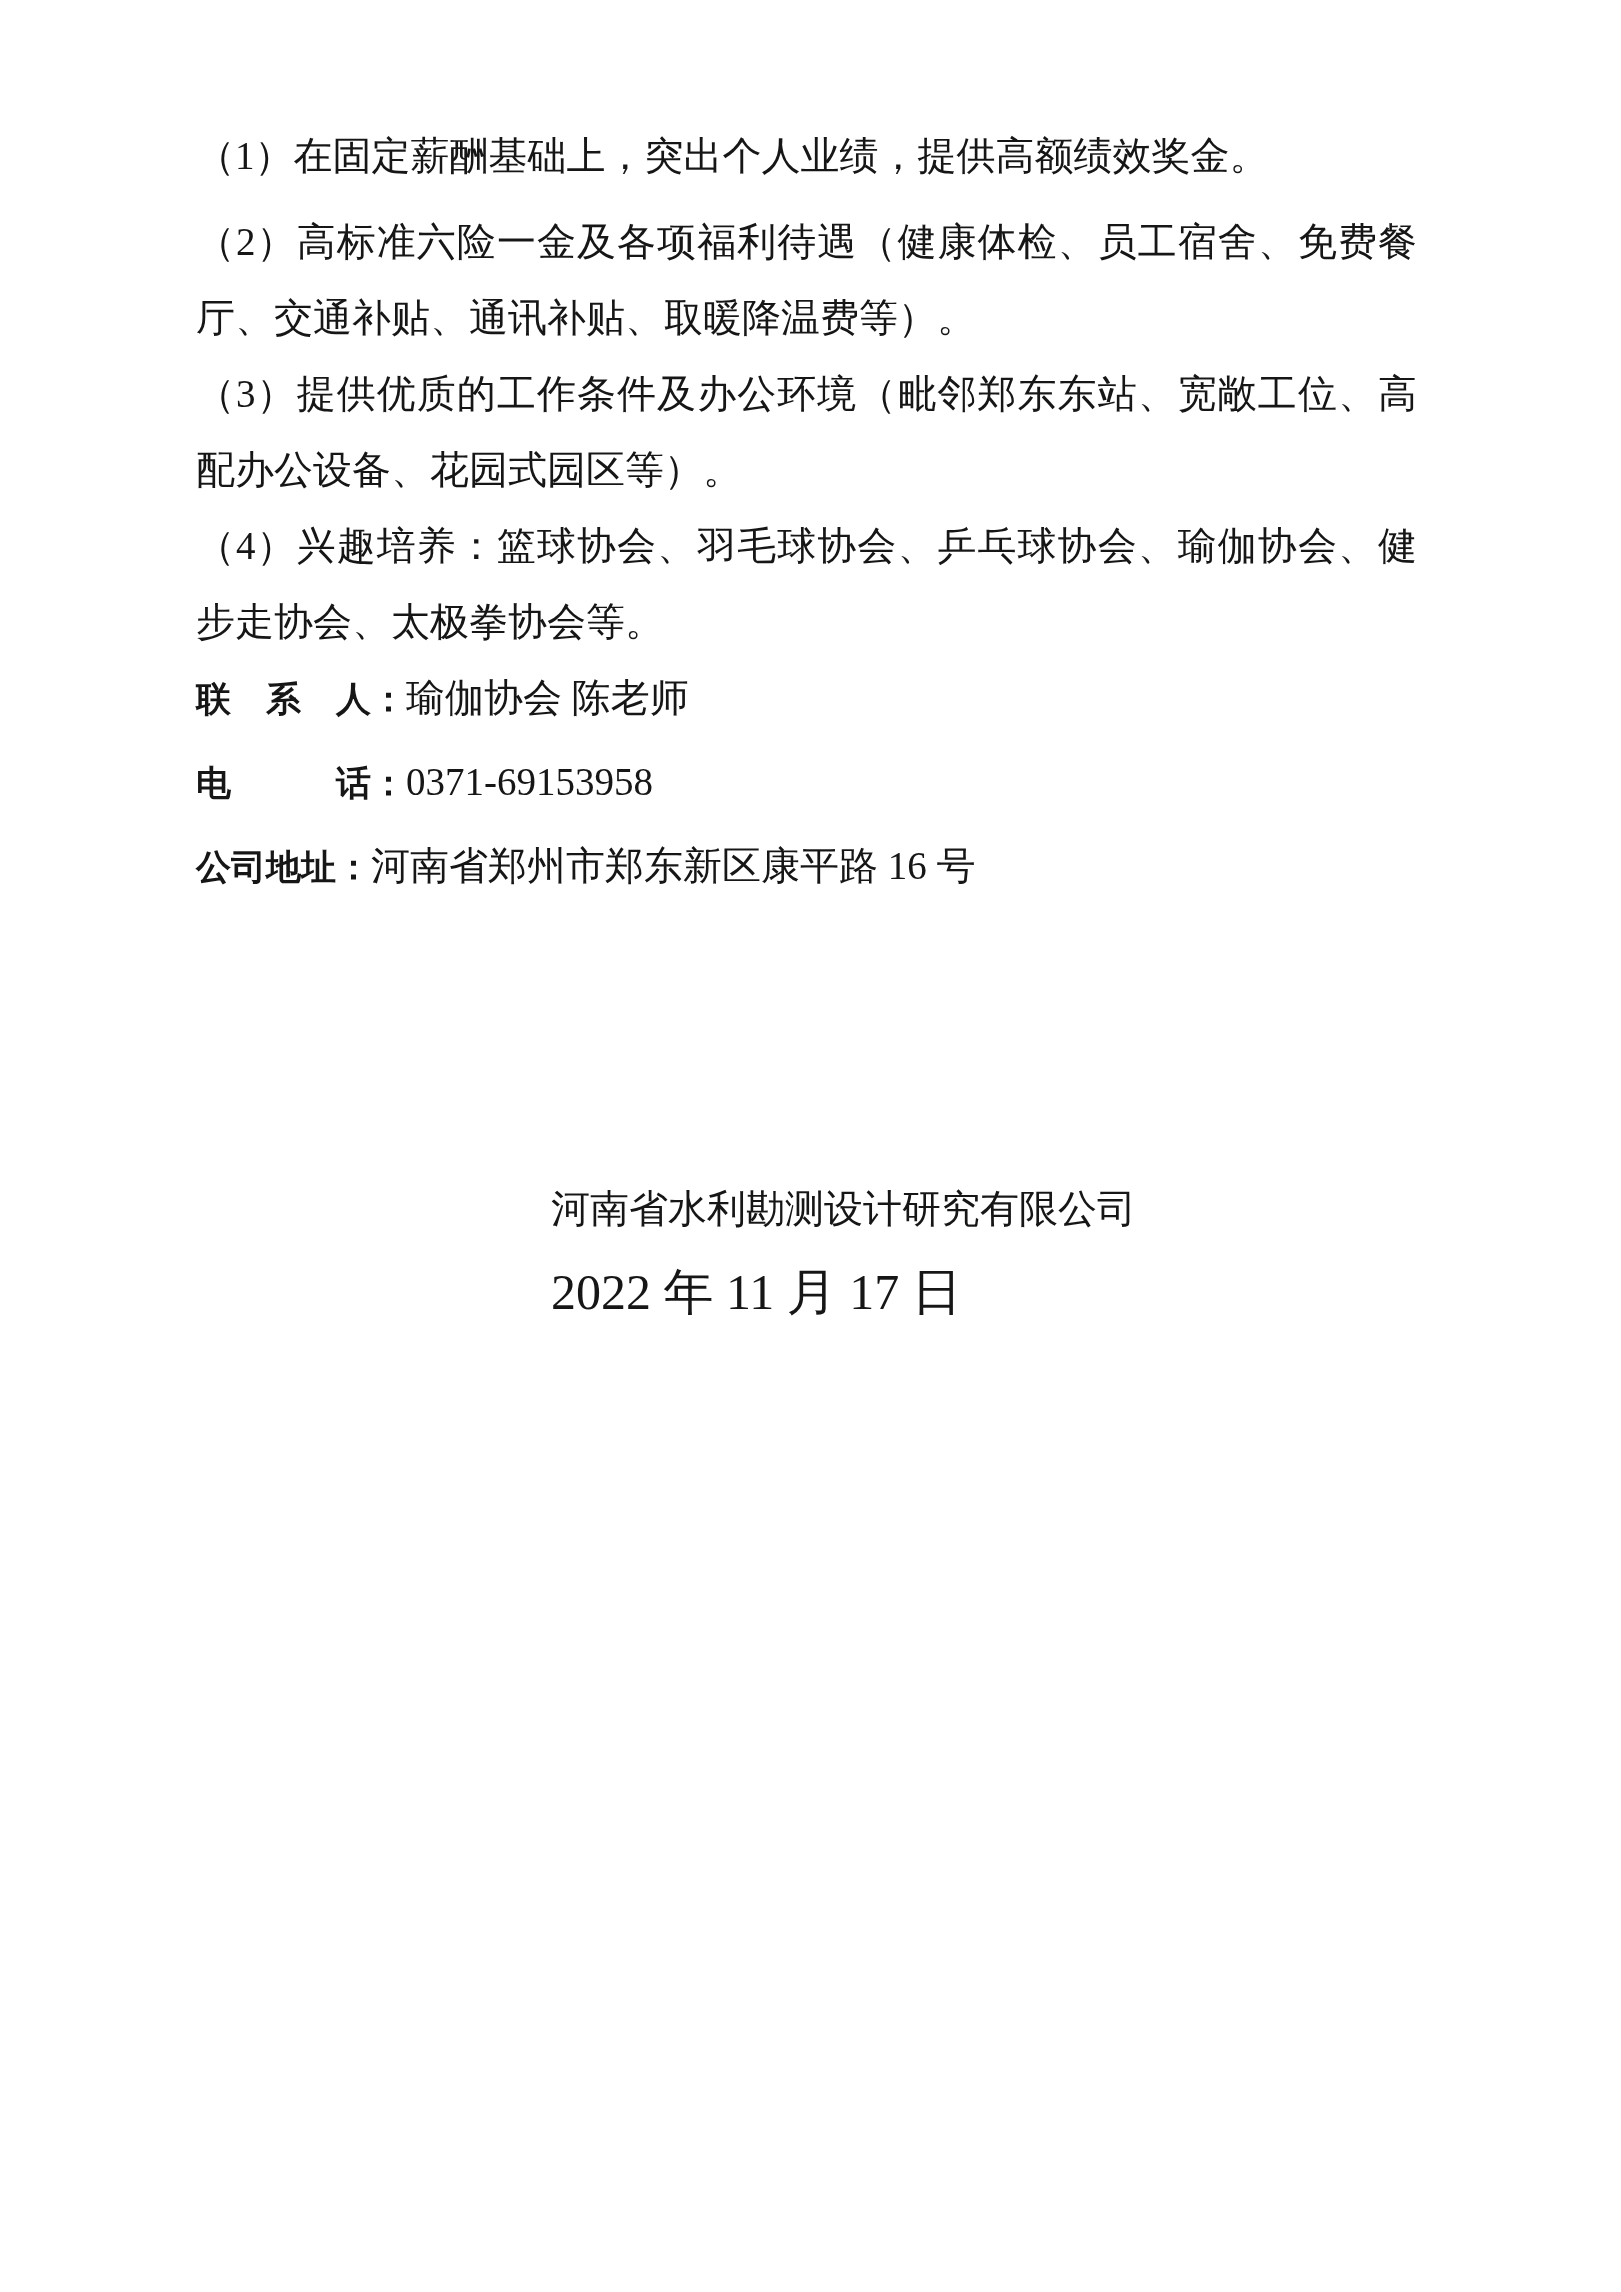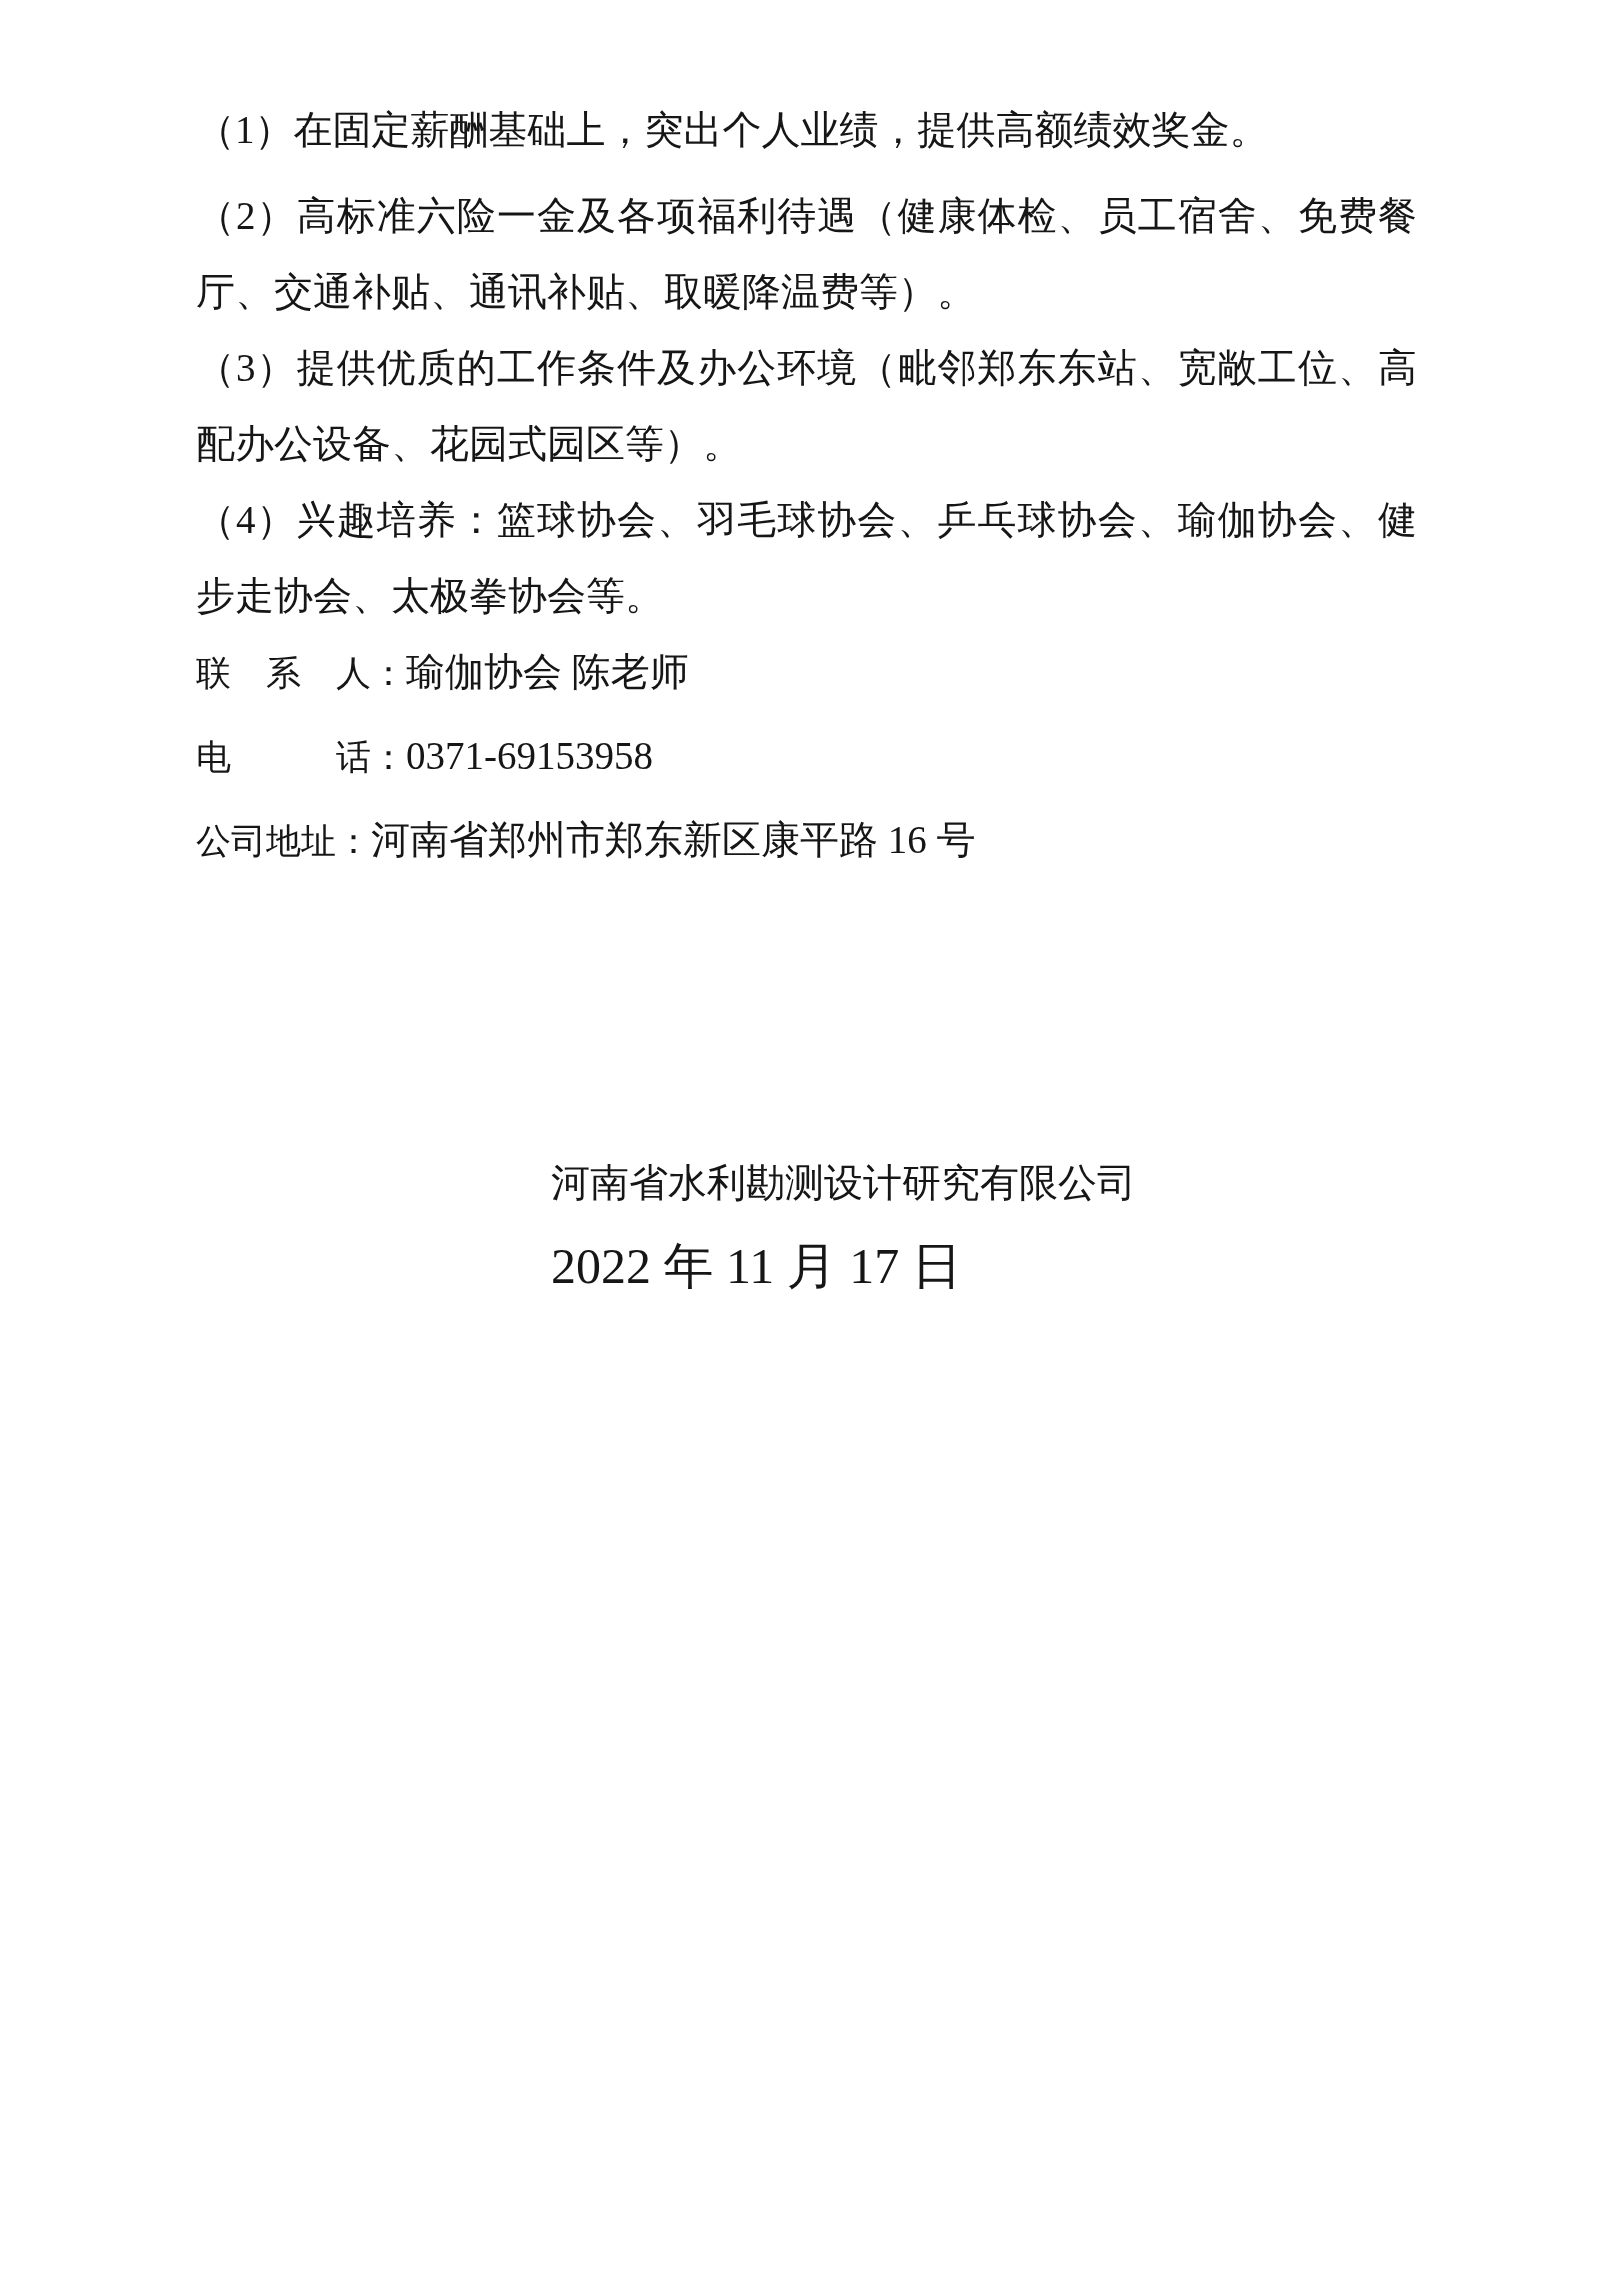--- a/index.html
+++ b/index.html
@@ -7,21 +7,21 @@
     --ink:#161616;
   }
   html,body{margin:0;padding:0;background:var(--bg);}
   .page{
     position:relative;
     width:1621px;
     height:1647px;
     margin:0 auto;
     background:var(--bg);
     box-sizing:border-box;
-    padding:92px 204px 0 196px;
+    padding:118px 204px 0 196px;
     font-family:"Liberation Serif","DejaVu Serif",serif;
     color:var(--ink);
     overflow:hidden;
   }
   .body-para{
     margin:0;
     font-size:39px;
     line-height:76px;
     text-align:justify;
     text-justify:inter-ideograph;
@@ -31,21 +31,21 @@
   }
   .contact-line{
     margin:5.9px 0 0 0;
     font-size:39px;
     line-height:76px;
   }
   .contact-line.first{
     margin-top:0;
   }
   .contact-label{
-    font-weight:normal;
+    font-weight:bold;
     font-size:35px;
     white-space:pre-wrap;
   }
   .contact-value{
     white-space:pre-wrap;
   }
   .signature-block{
     width:627px;
     margin:265px 239px 0 auto;
     text-align:left;

